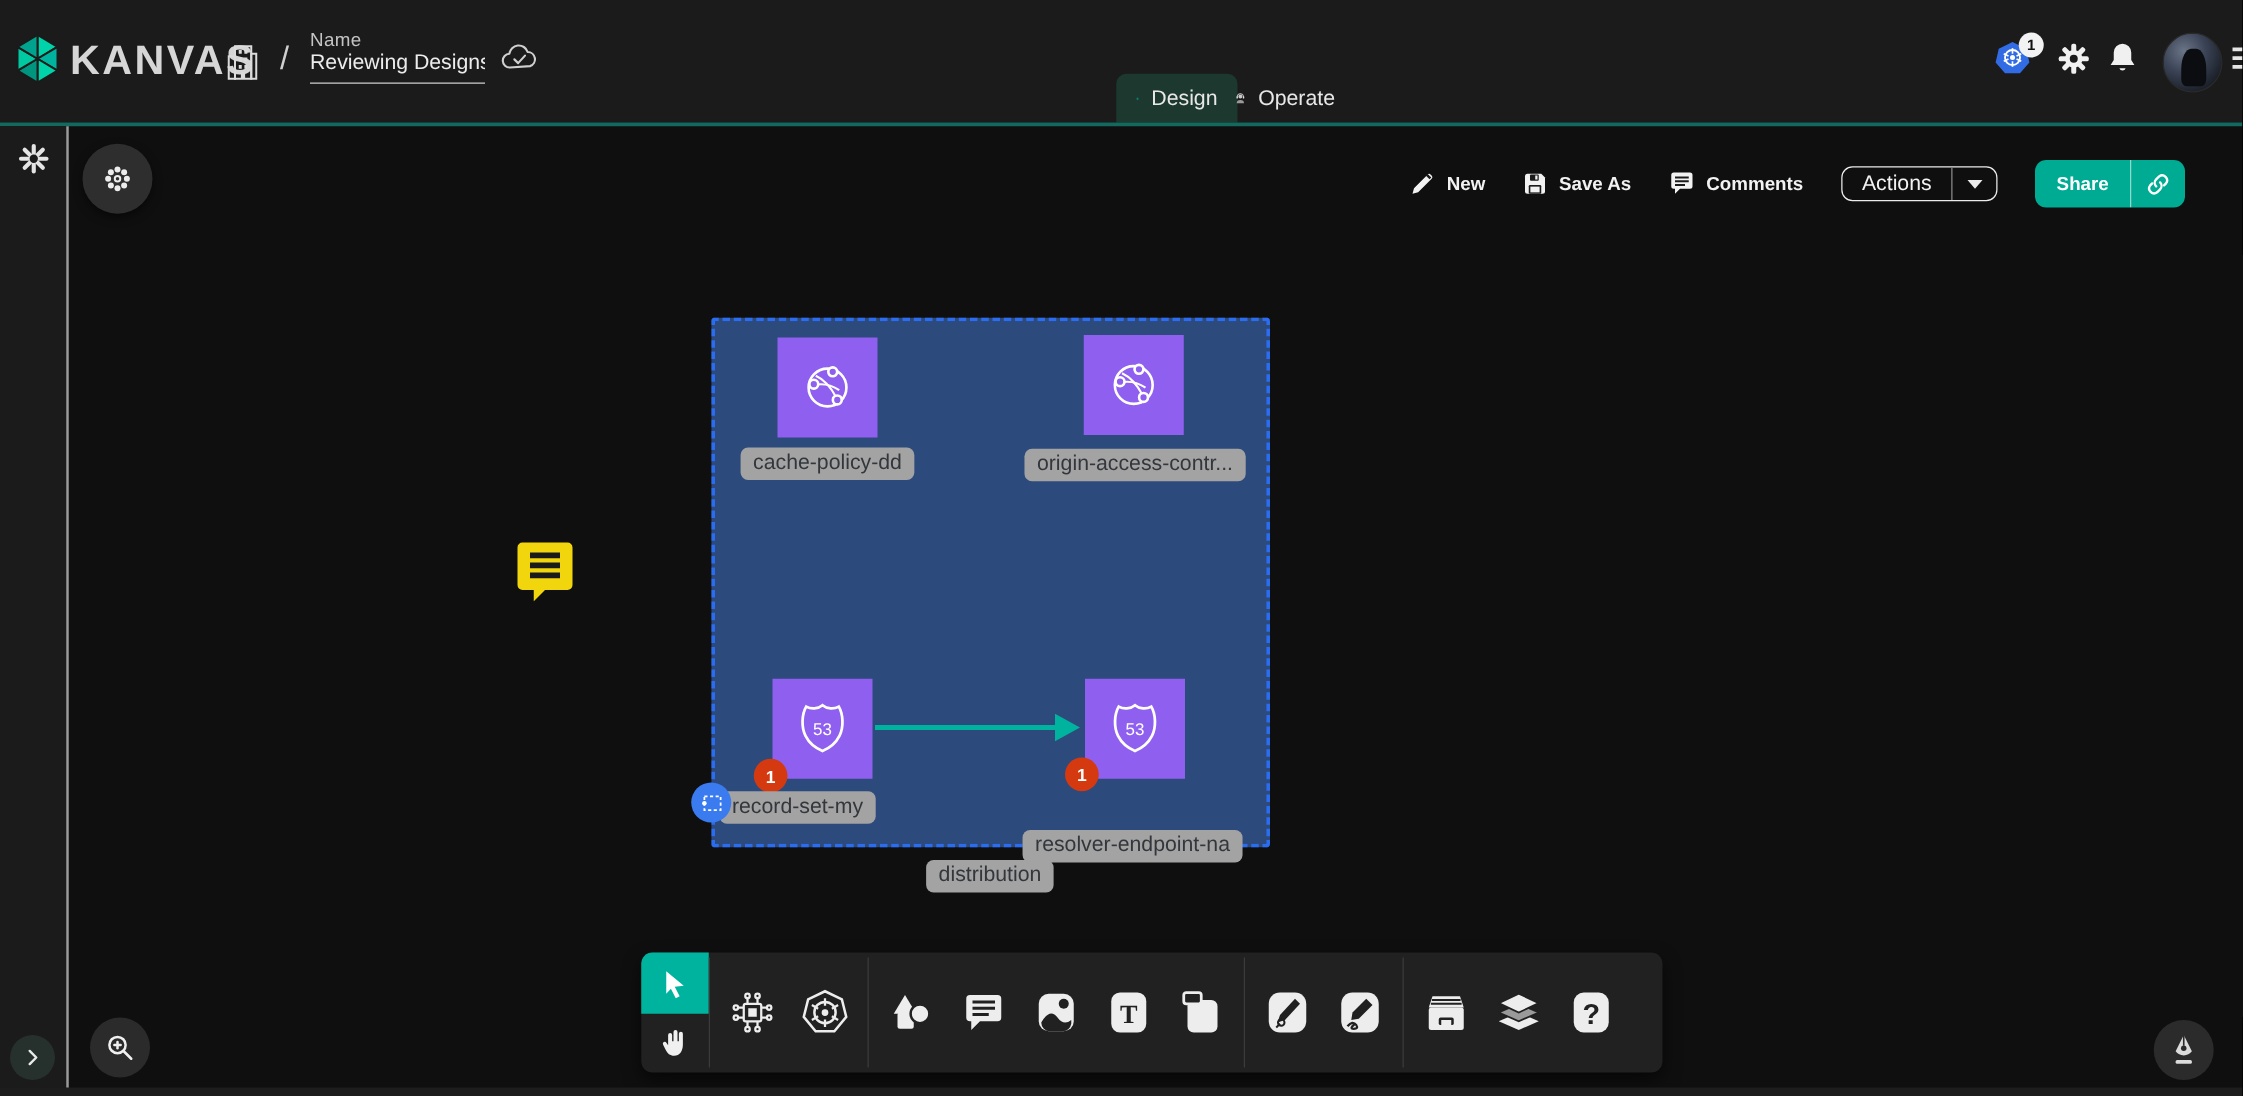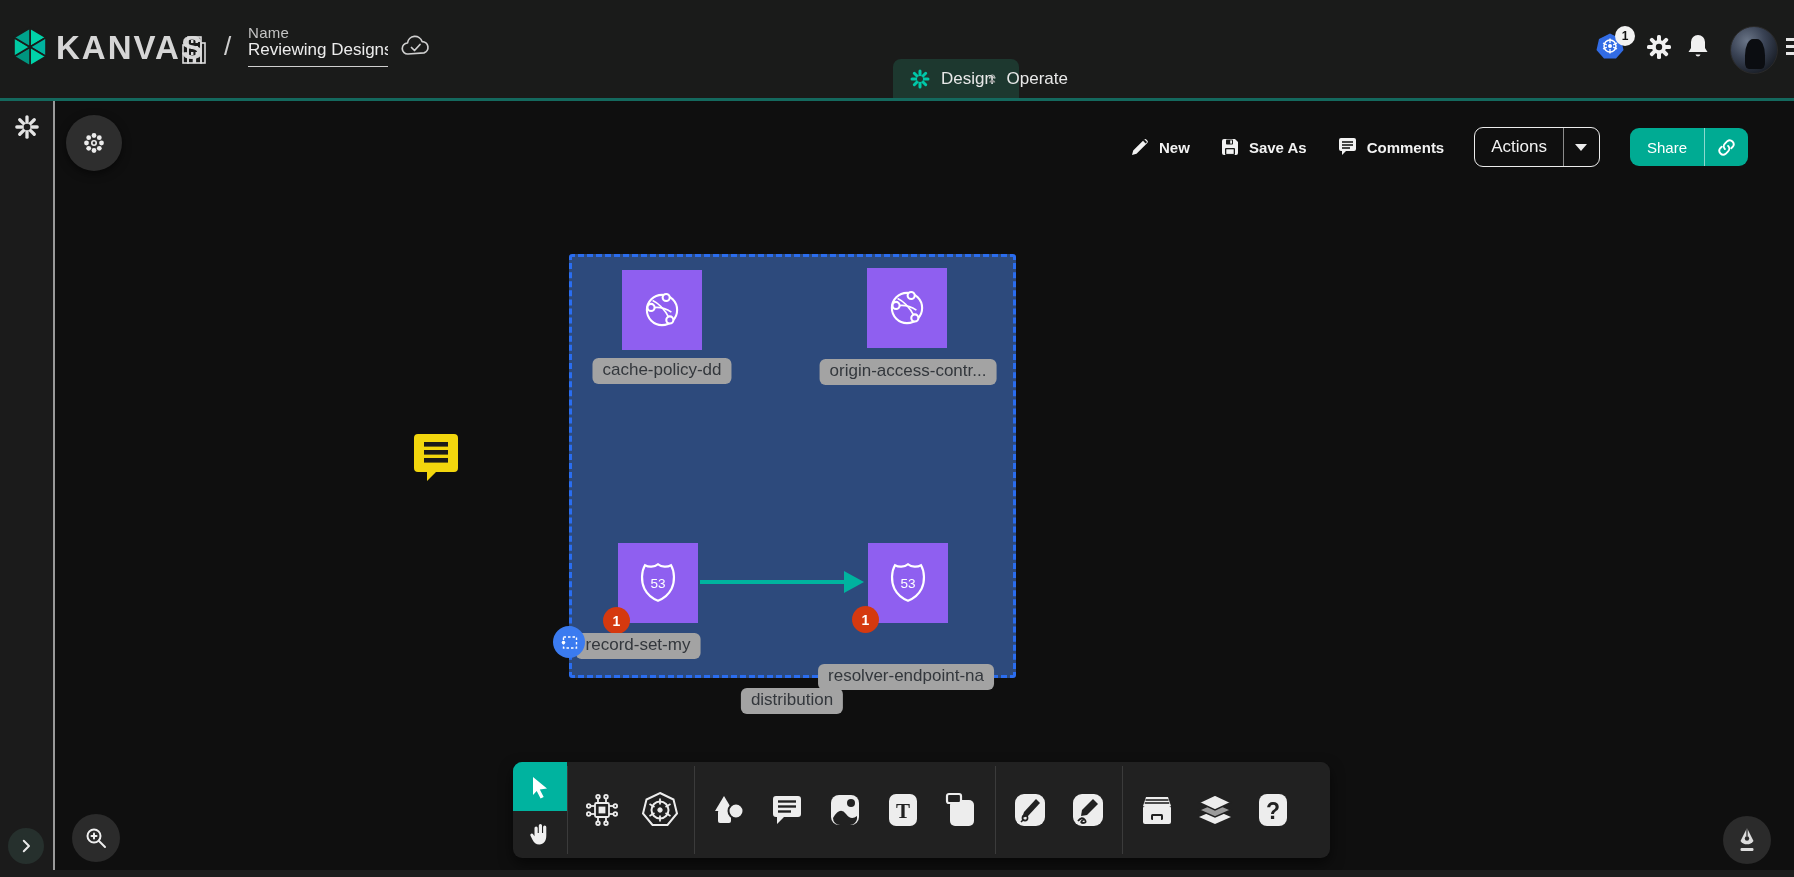--- a/index.html
+++ b/index.html
@@ -35,26 +35,26 @@
             background:#0b0d11; border-radius:40% 40% 20% 20%/55% 55% 20% 20%; }
 
   
   #sidebar { position:absolute; left:0; top:101px; width:53px; height:776px; background:#1b1b1b; }
   #sidebar-divider { position:absolute; left:53px; top:101px; width:2px; height:776px; background:#9a9a9a; }
 
   
   #canvas-toolbar { position:absolute; top:127px; right:46px; height:40px; display:flex; align-items:center; gap:30px; }
   .ct-item { display:flex; align-items:center; gap:9px; font-size:15px; font-weight:bold; color:#f2f2f2; cursor:pointer; }
   .actions-btn { display:flex; align-items:stretch; border:1.5px solid #ececec; border-radius:9px; overflow:hidden;
-                 height:40px; cursor:pointer; }
+                 height:28px; cursor:pointer; }
   .actions-main { display:flex; align-items:center; padding:0 16px; font-size:17px; color:#f2f2f2; }
   .actions-caret { display:flex; align-items:center; justify-content:center; width:36px; border-left:1px solid #8b8b8b; }
   .caret-down { width:0; height:0; border-left:6px solid transparent; border-right:6px solid transparent; border-top:7px solid #ececec; }
   .share-btn { display:flex; align-items:stretch; background:#00ab93; border-radius:9px; overflow:hidden; height:38px; cursor:pointer; }
-  .share-main { display:flex; align-items:center; padding:0 17px; color:#fff; font-size:15px; font-weight:normal; }
+  .share-main { display:flex; align-items:center; padding:0 17px; color:#fff; font-size:15px; font-weight:bold; }
   .share-link { display:flex; align-items:center; justify-content:center; width:44px; border-left:1px solid rgba(255,255,255,.55); }
 
   
   #group-box { position:absolute; left:569px; top:254px; width:447px; height:424px;
                background:#2d4a7c; border:3px dashed #2a6df0; border-radius:3px; cursor:move; }
   .node-icon { position:absolute; width:80px; height:80px; background:#8f5ff0; display:flex;
                align-items:center; justify-content:center; cursor:pointer; }
   .pill { position:absolute; transform:translateX(-50%); background:#a3a3a3; color:#33373c;
           font-size:17px; padding:2px 10px 4px; border-radius:6px; white-space:nowrap; cursor:pointer; }
   .node-badge { position:absolute; width:27px; height:27px; border-radius:50%; background:#d5390f;
@@ -123,21 +123,21 @@
     <div class="abs name-label" style="left:248px; top:24px;">Name</div>
     <input class="abs name-input" style="left: 248px; top: 38px;" value="Reviewing Designs">
 
     <div class="abs hdr-icon-btn" style="left:400px; top:34px;">
       <svg width="32" height="26" viewBox="0 0 32 26" fill="none" stroke="#cfcfcf" stroke-width="1.7">
         <path d="M8 20 a5.5 5.5 0 0 1 -0.5 -11 a7.5 7.5 0 0 1 14.6 -1.4 a5.8 5.8 0 0 1 1.9 11.3 z" stroke-linejoin="round"></path>
         <polyline points="11.5,13.5 14.5,16.5 20,10.5" stroke-linecap="round" stroke-linejoin="round"></polyline>
       </svg>
     </div>
 
-    <div class="tab active" style="left:893px; width:126px;">
+    <div class="tab active" style="left:893px; width:97px;">
       <svg width="22" height="22" viewBox="0 0 22 22">
         <g stroke="#00c7a8" stroke-width="3" stroke-linecap="round">
           <line x1="11" y1="3" x2="11" y2="8"></line>
             <line x1="11" y1="14" x2="11" y2="19"></line>
           <line x1="3" y1="11" x2="8" y2="11"></line>
             <line x1="14" y1="11" x2="19" y2="11"></line>
           <line x1="5.3" y1="5.3" x2="8.8" y2="8.8"></line>
             <line x1="13.2" y1="13.2" x2="16.7" y2="16.7"></line>
           <line x1="16.7" y1="5.3" x2="13.2" y2="8.8"></line>
             <line x1="8.8" y1="13.2" x2="5.3" y2="16.7"></line>

